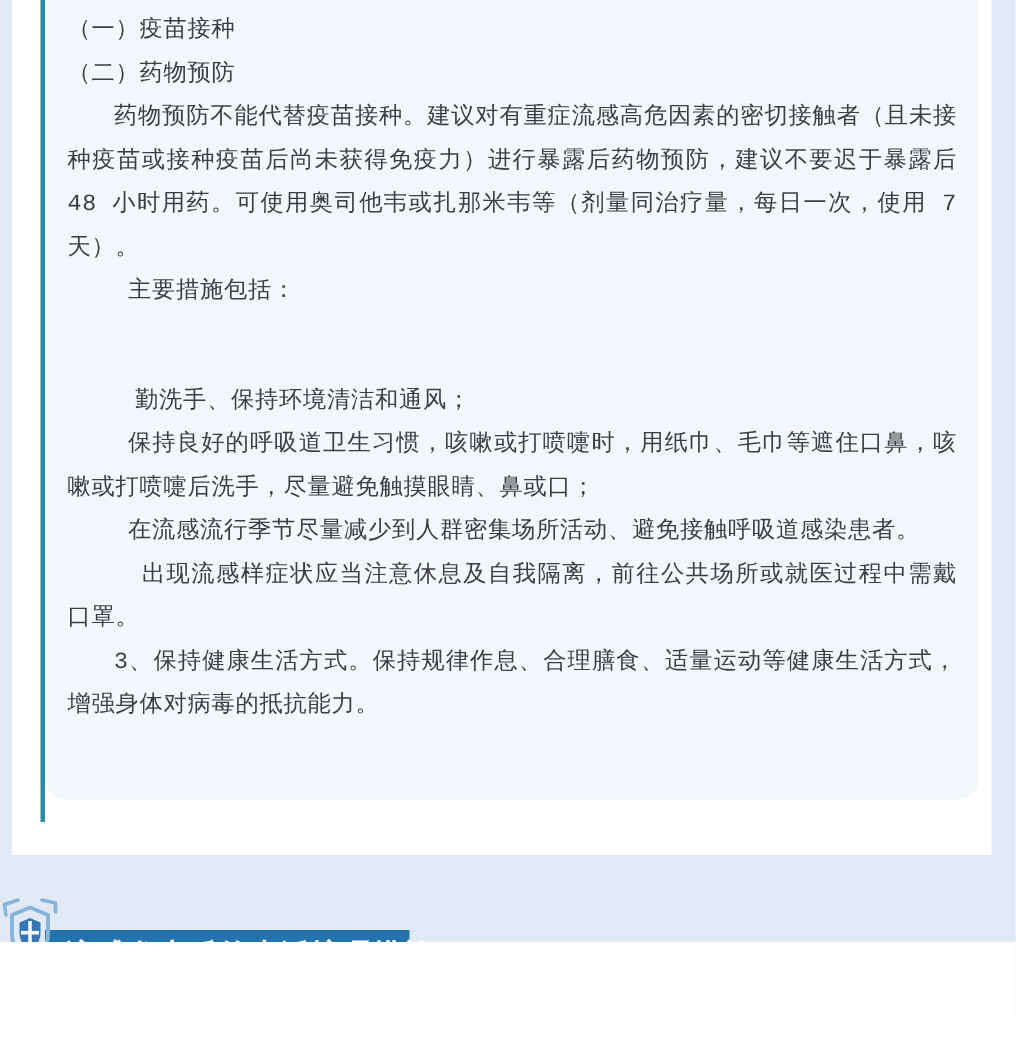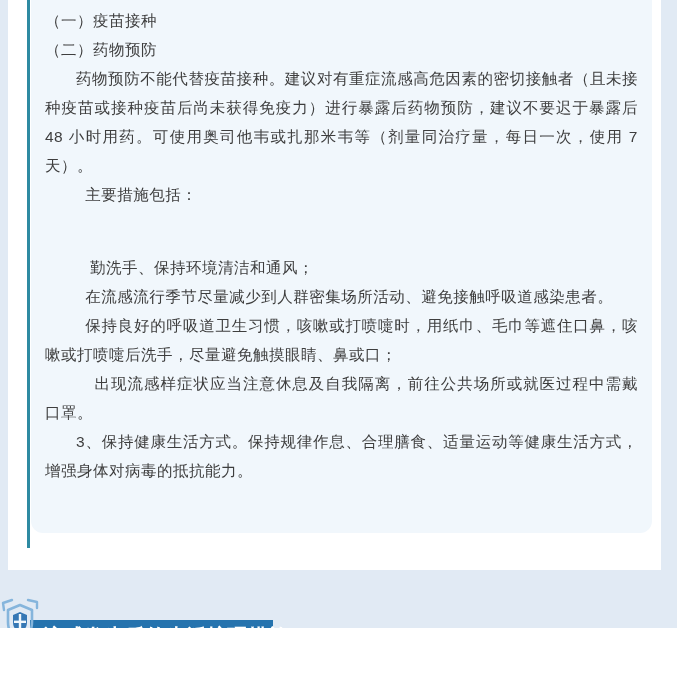--- a/index.html
+++ b/index.html
@@ -1,21 +1,21 @@
 <!DOCTYPE html>
 <html style="--page_bg: #e1eaf4; --white: #ffffff; --card_bg: #f1f7fc; --accent_teal: #2e8aa2; --accent_teal2: #2f9da8; --banner_blue: #2573ae; --notch_blue: #2d6ea9; --rule_blue: #93b7dc; --icon_blue_light: #85b5dc; --icon_blue_fill: #3678b5; --x_blue: #5490c6; --text_color: #3e3e3e;"><head>
 <meta charset="utf-8">
 <style>
   html,body{margin:0;padding:0;}
   .page{
     position:relative;
     width:677px;height:628px;
     overflow:hidden;
     background:var(--page_bg,#e1eaf4);
-    font-family:Liberation Sans, sans-serif;
+    font-family:Liberation Mono, monospace;
   }
   .white-band{
     position:absolute;left:8px;top:0;width:653px;height:570px;
     background:var(--white,#ffffff);
   }
   .text-card{
     position:absolute;left:31px;top:0;width:621px;height:533px;
     background:var(--card_bg,#f1f7fc);
     border-radius:0 0 12px 12px;
     box-sizing:border-box;
@@ -86,22 +86,22 @@
 
   <div class="teal-rule"></div>
 
   <div class="text-card">
     <div>
         <p class="para i0">（一）疫苗接种</p>
         <p class="para i0">（二）药物预防</p>
         <p class="para i2">药物预防不能代替疫苗接种。建议对有重症流感高危因素的密切接触者（且未接种疫苗或接种疫苗后尚未获得免疫力）进行暴露后药物预防，建议不要迟于暴露后 48 小时用药。可使用奥司他韦或扎那米韦等（剂量同治疗量，每日一次，使用 7 天）。</p>
         <p class="para i26">主要措施包括：</p>
         <p class="para i29">勤洗手、保持环境清洁和通风；</p>
+        <p class="para i26">保持良好的呼吸道卫生习惯，咳嗽或打喷嚏时，用纸巾、毛巾等遮住口鼻，咳嗽或打喷嚏后洗手，尽量避免触摸眼睛、鼻或口；</p>
         <p class="para i26">在流感流行季节尽量减少到人群密集场所活动、避免接触呼吸道感染患者。</p>
-        <p class="para i26">保持良好的呼吸道卫生习惯，咳嗽或打喷嚏时，用纸巾、毛巾等遮住口鼻，咳嗽或打喷嚏后洗手，尽量避免触摸眼睛、鼻或口；</p>
         <p class="para i32">出现流感样症状应当注意休息及自我隔离，前往公共场所或就医过程中需戴口罩。</p>
         <p class="para i2">3、保持健康生活方式。保持规律作息、合理膳食、适量运动等健康生活方式，增强身体对病毒的抵抗能力。</p>
       </div>
   </div>
 
   <svg class="shield-badge" viewBox="0 0 40 48" xmlns="http://www.w3.org/2000/svg">
 
     <path d="M3 12 L2 5 L11 2" fill="none" stroke="#85b5dc" stroke-width="2.4" stroke-linecap="round" stroke-linejoin="round"></path>
     <path d="M27 2 L36 4 L36 10" fill="none" stroke="#85b5dc" stroke-width="2.4" stroke-linecap="round" stroke-linejoin="round"></path>
 

